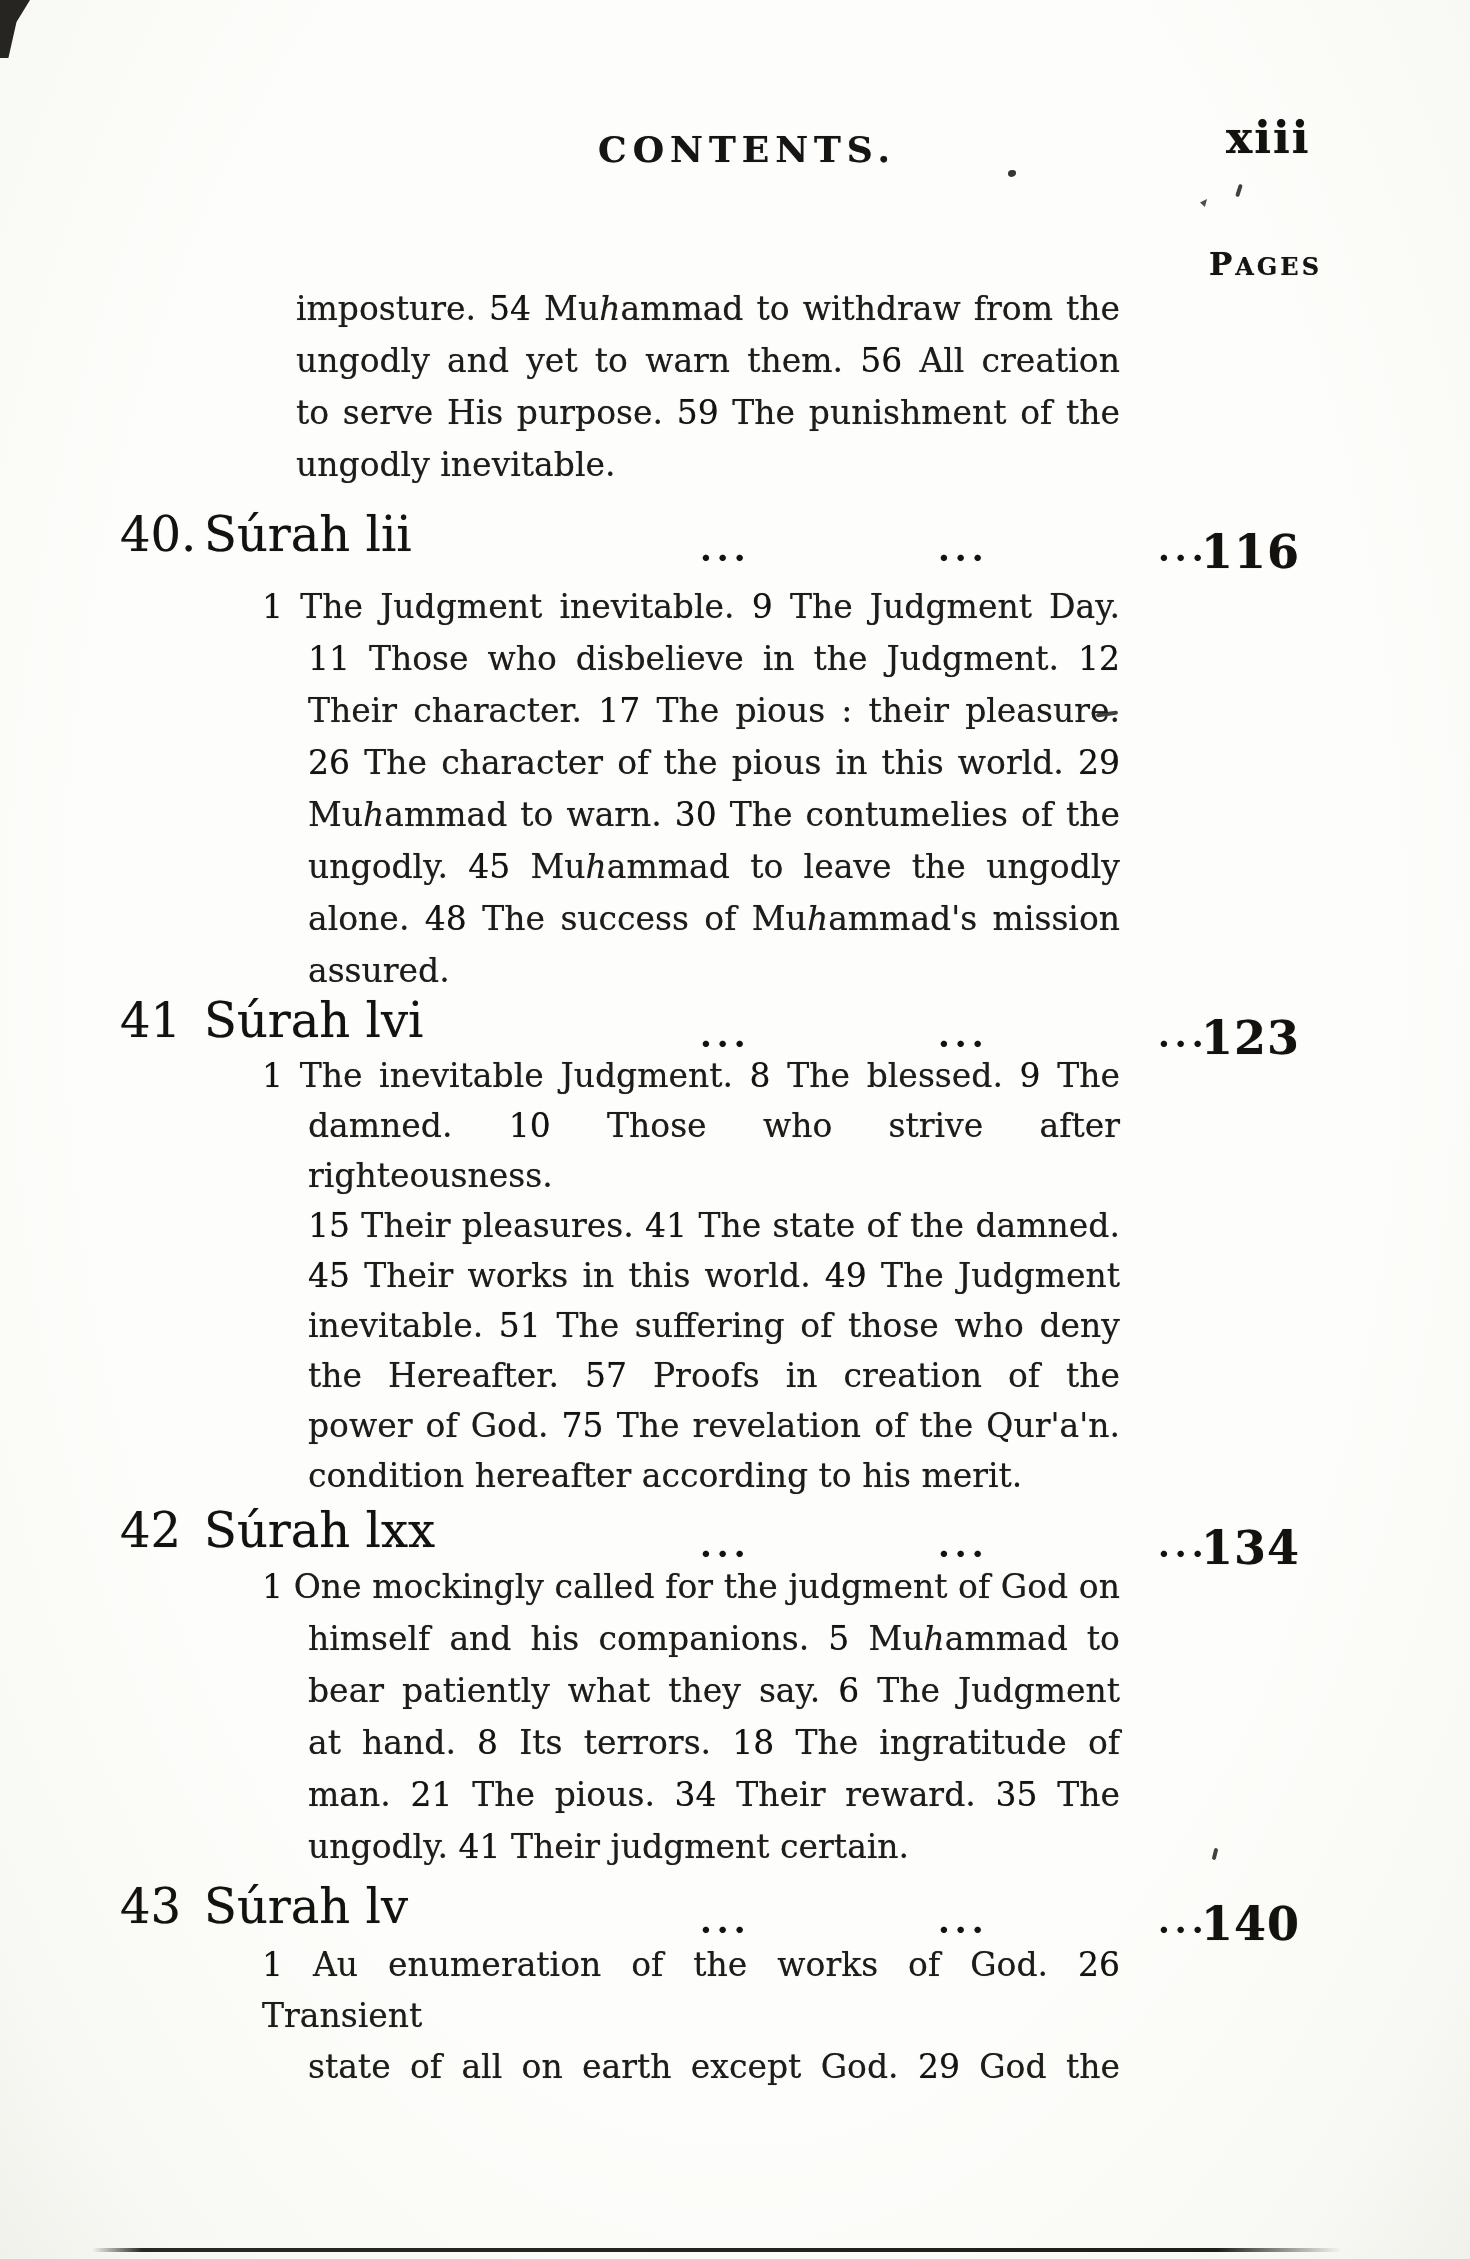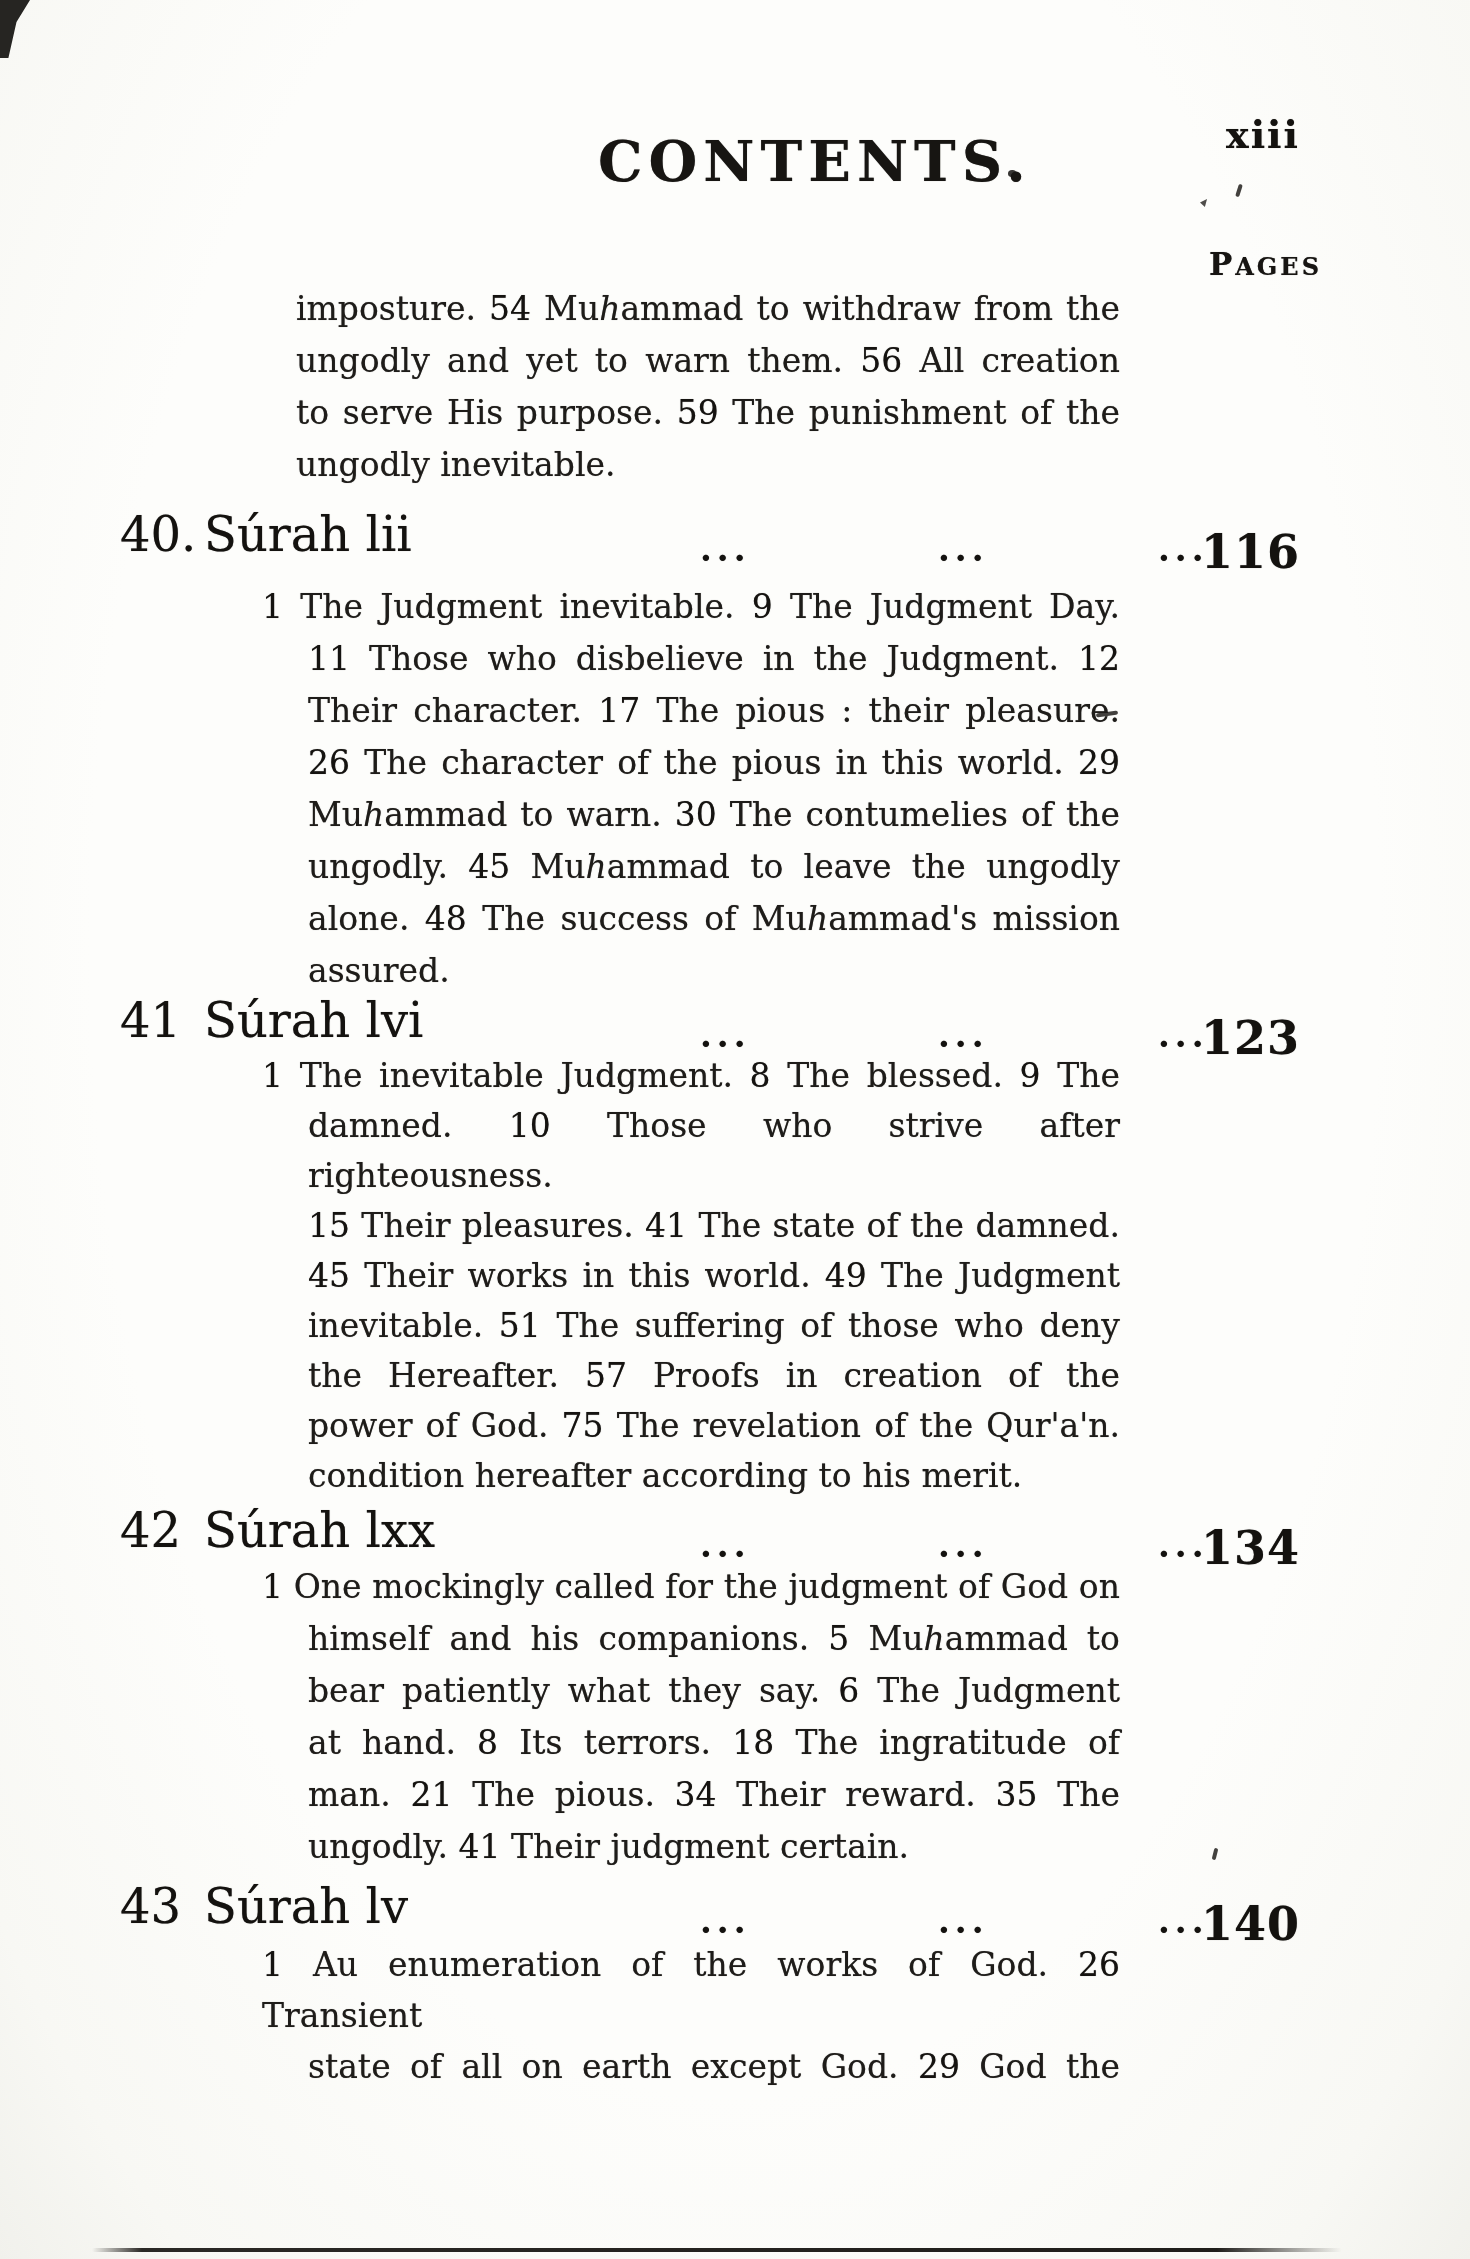--- a/index.html
+++ b/index.html
@@ -11,26 +11,26 @@
       radial-gradient(ellipse at 50% 42%, #fdfdfb 62%, #f8f8f4 88%, #f1f1ec 100%);
     color:#1d1c1a;
     font-family:"DejaVu Serif","Liberation Serif",serif;
     overflow:hidden;
   }
   .ink{ text-shadow:0 0 0.7px rgba(20,18,16,.6); }
 
   
   .contents-title{
     position:absolute;left:598px;top:128px;
-    font-size:56px;font-weight:bold;letter-spacing:6px;
+    font-size:36px;font-weight:bold;letter-spacing:6px;
     color:#171512;
   }
   .folio{
     position:absolute;left:1226px;top:112px;
-    font-size:38px;font-weight:bold;letter-spacing:2px;
+    font-size:44px;font-weight:bold;letter-spacing:2px;
     color:#14120f;
   }
   .pages-label{
     position:absolute;right:148px;top:246px;
     display:inline-block;
     font-size:24px;font-weight:bold;letter-spacing:3px;
     color:#171512;
   }
   .pages-label::first-letter{ font-size:31px; }
 

